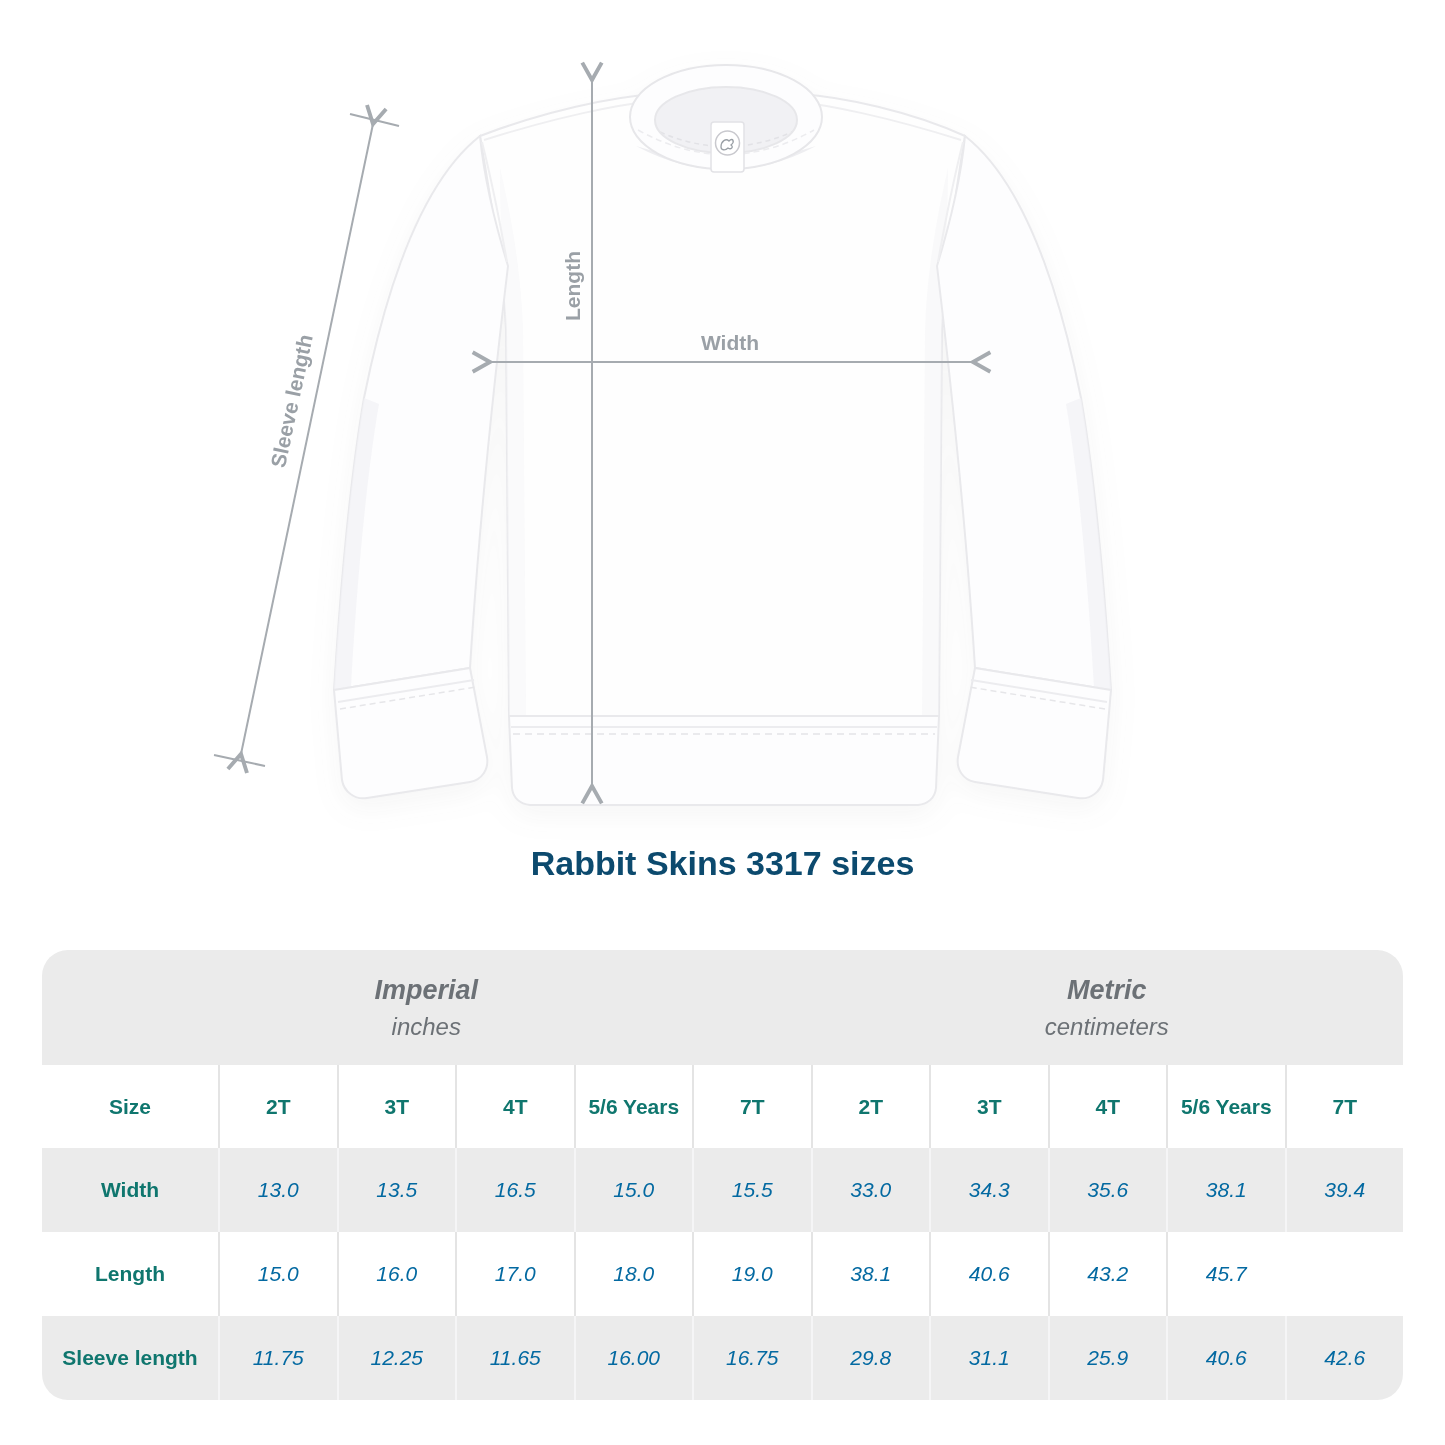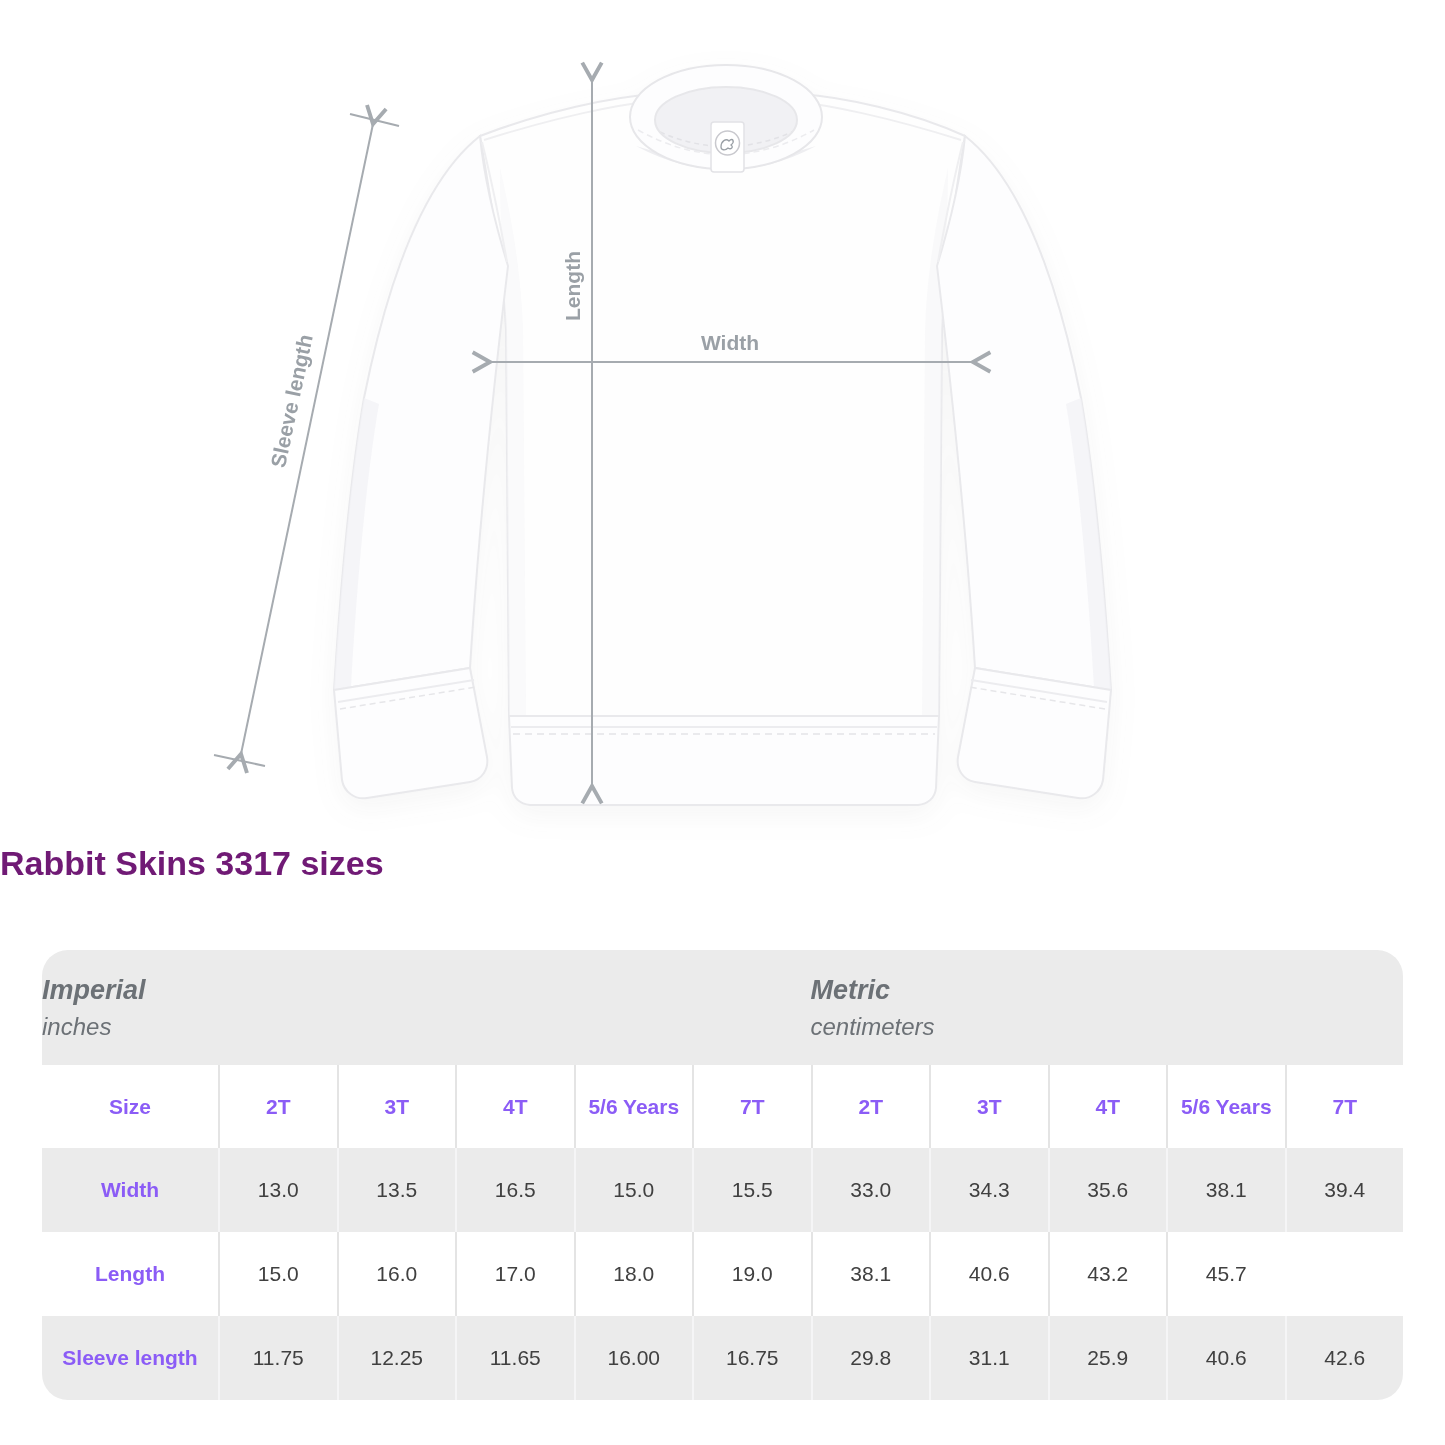--- a/index.html
+++ b/index.html
@@ -15,45 +15,45 @@
   .meas-label{
     position:absolute;font-weight:bold;font-size:21px;color:#9aa0a6;
     text-align:center;line-height:26px;white-space:nowrap;
   }
   .width-label{left:630px;top:330px;width:200px;}
   .length-label{left:513px;top:273px;width:120px;transform:rotate(-90deg);}
   .sleeve-label{left:207px;top:388px;width:170px;transform:rotate(-78deg);}
   
   .title{
     position:absolute;left:0;top:844px;width:100%;margin:0;
-    text-align:left;font-size:34px;font-weight:bold;color:#701a75;
+    text-align:center;font-size:34px;font-weight:bold;color:#0c4a6e;
   }
   
   .size-table{
     position:absolute;left:42px;top:950px;width:1361px;height:450px;
     border-radius:26px;overflow:hidden;background:#ffffff;
   }
   .unit-band{
     display:grid;grid-template-columns:calc(176px + (100% - 176px)/2) 1fr;
     height:115px;background:#ebebeb;
   }
   .unit-cell{
-    display:flex;flex-direction:column;align-items:flex-start;justify-content:center;
+    display:flex;flex-direction:column;align-items:center;justify-content:center;
     gap:7px;color:#6c7176;
   }
   .unit-main{font-size:27px;font-weight:bold;font-style:italic;}
   .unit-sub{font-size:24px;font-style:italic;}
   .trow{display:grid;grid-template-columns:176px repeat(10,1fr);height:84px;}
   .trow.head{height:83px;}
   .trow.gray{background:#ebebeb;}
   .cell{display:flex;align-items:center;justify-content:center;font-size:21px;}
   .cell + .cell{border-left:2px solid #e4e4e4;}
   .trow.gray .cell + .cell{border-left-color:#f5f5f6;}
-  .cell.hd{font-weight:bold;color:#8b5cf6;}
-  .cell.val{color:#404040;}
+  .cell.hd{font-weight:bold;color:#0f766e;}
+  .cell.val{color:#0369a1;font-style:italic;}
 </style>
 </head>
 <body>
 
 <div class="figure">
 
   <svg class="garment" viewBox="0 0 1445 920" aria-hidden="true">
 
     <path d="M480 136 C545 111 612 97 655 94 L800 94 C843 97 910 111 965 136
              C953 208 945 268 942 330 L939 716 L509 716 L506 330 C503 268 492 208 480 136 Z" fill="#fefefe" stroke="#e9e9ec" stroke-width="2"></path>

